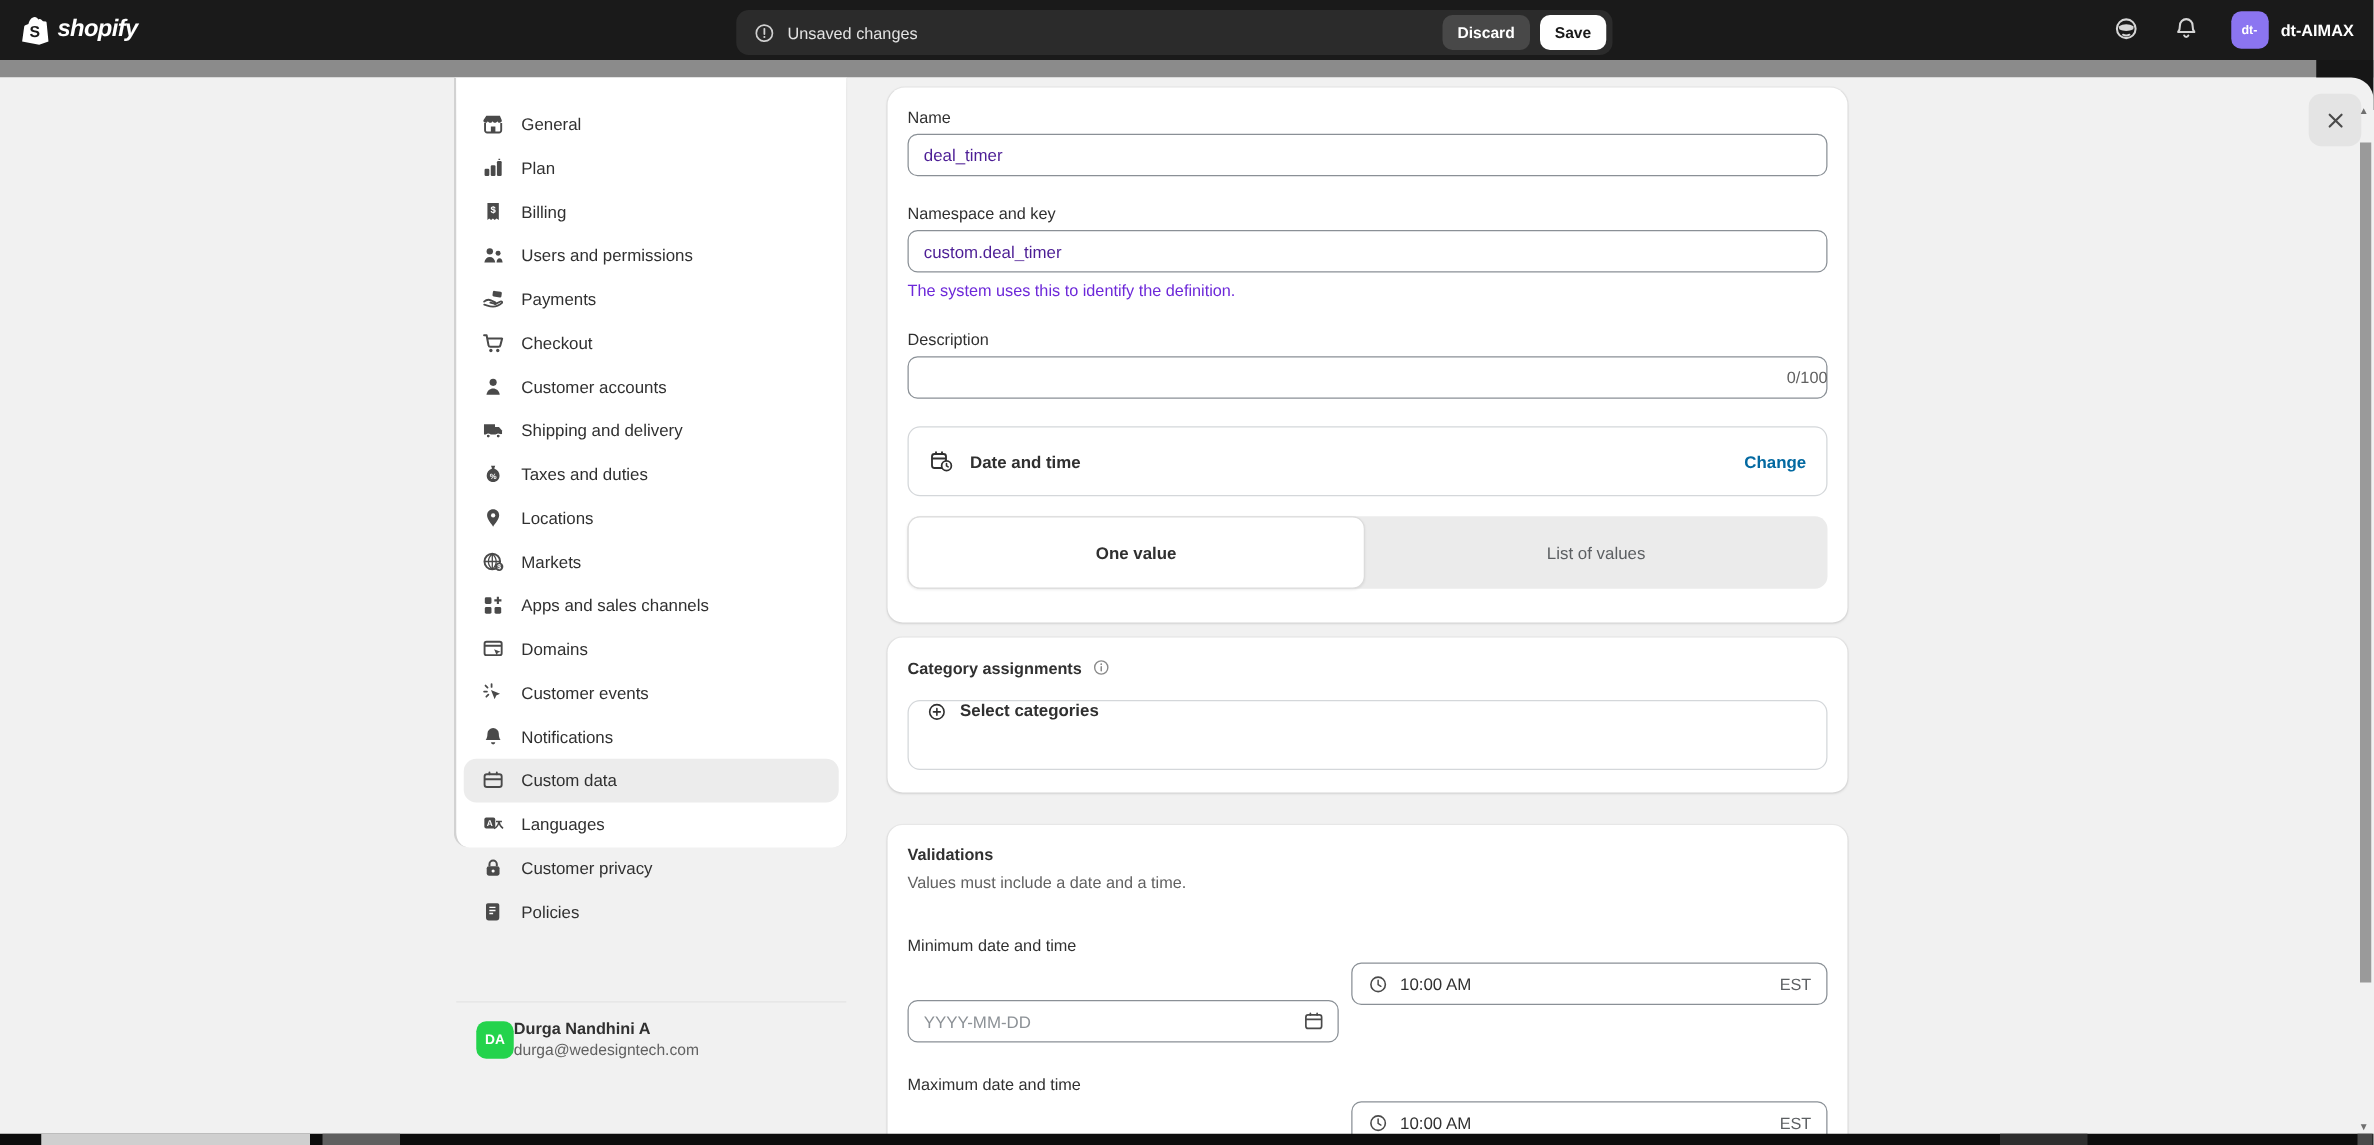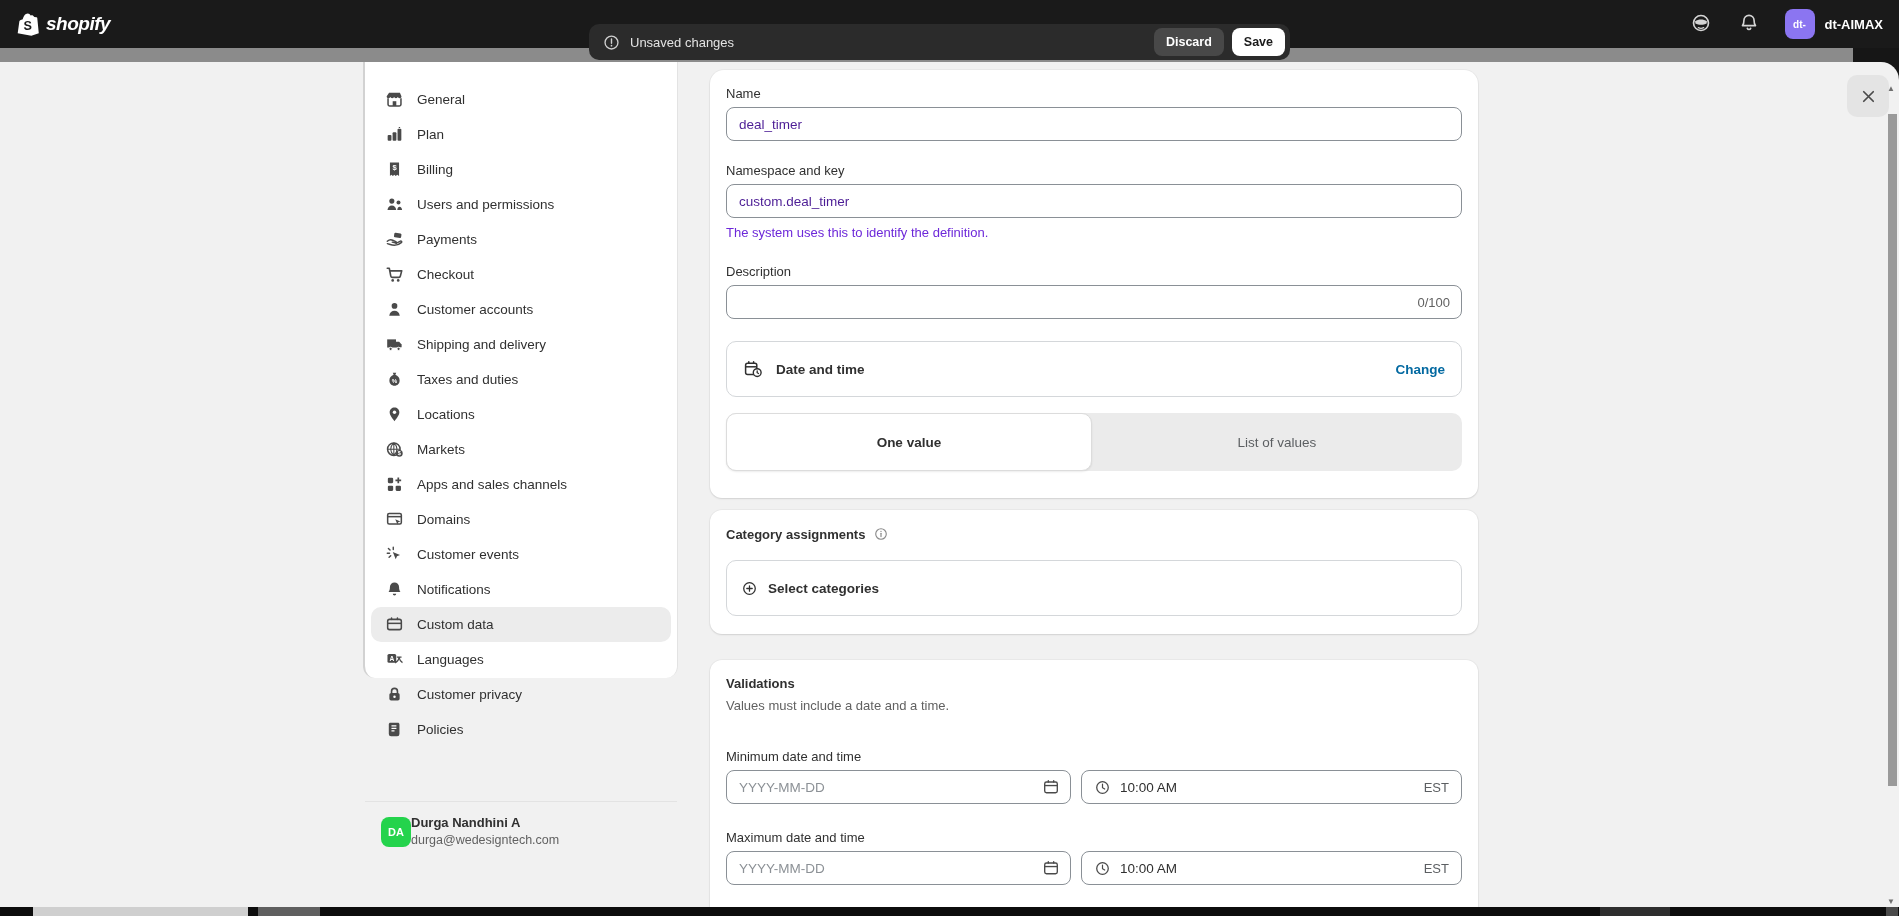--- a/index.html
+++ b/index.html
@@ -6,21 +6,21 @@
   html,body { width:1899px; height:916px; overflow:hidden; background:#f1f1f1;
     font-family:"Liberation Sans", sans-serif; }
   .screen { position:relative; width:1899px; height:916px; overflow:hidden; background:#f1f1f1; }
 
   
   .topbar { position:absolute; top:0; left:0; right:0; height:48px; background:#1a1a1a;
     display:flex; align-items:center; padding:0 16px; z-index:6; }
   .logo { display:flex; align-items:center; gap:3px; }
   .logo svg { width:27px; height:27px; }
   .logo-text { color:#fff; font-size:19px; font-weight:700; font-style:italic; letter-spacing:-0.5px; }
-  .unsaved-pill { position:absolute; left:589px; top:24px; width:701px; height:36px; background:#2b2b2b;
+  .unsaved-pill { position:absolute; left:589px; top:8px; width:701px; height:36px; background:#2b2b2b;
     border-radius:10px; display:flex; align-items:center; gap:9px; padding:0 5px 0 13px; }
   .unsaved-pill svg { width:19px; height:19px; flex:none; }
   .unsaved-text { color:#e3e3e3; font-size:13px; }
   .pill-buttons { margin-left:auto; display:flex; gap:8px; }
   .btn { height:28px; padding:0 12px; border-radius:8px; font-size:12.5px; font-weight:700;
     border:none; cursor:pointer; font-family:inherit; }
   .btn-discard { background:#484848; color:#ffffff; }
   .btn-save { background:#fff; color:#1a1a1a; }
   .topbar-right { margin-left:auto; display:flex; align-items:center; gap:24px; }
   .icon-btn { background:none; border:none; cursor:pointer; width:24px; height:24px; padding:0; }
@@ -58,43 +58,43 @@
   .card-definition { top:8px; height:428px; border-top-left-radius:14px; border-top-right-radius:14px; }
   .card-categories { top:448px; height:124px; }
   .card-validations { top:598px; height:260px; }
   .field-label { font-size:13px; color:#303030; margin-bottom:6px; display:block; }
   .text-input { width:100%; height:34px; border:1px solid #8a9096; border-radius:8px; padding:0 12px;
     font-size:13.5px; color:#4c1d95; background:#fff; outline:none; font-family:inherit; }
   .text-input::placeholder { color:#8c9196; }
   .help-text { font-size:13px; color:#6d28d9; margin-top:7px; }
   .mt22 { margin-top:22px; } .mt24 { margin-top:24px; }
   .desc-wrap { position:relative; }
-  .counter { position:absolute; right:12px; top:50%; transform:translateY(-50%); color:#616161; font-size:13px; }
+  .counter { position:absolute; right:0; top:50%; transform:translateY(-50%); color:#616161; font-size:13px; }
   .type-box { margin-top:22px; border:1px solid #d4d7da; border-radius:10px; height:56px;
     display:flex; align-items:center; gap:13px; padding:0 16px; }
   .type-box svg { width:20px; height:20px; }
   .type-label { font-size:13.5px; font-weight:700; color:#303030; }
   .change-link { margin-left:auto; color:#0369a1; font-size:13.5px; font-weight:700; cursor:pointer; text-decoration:none; }
   .segmented { margin-top:16px; height:58px; background:#ebebeb; border-radius:10px; display:flex; align-items:stretch; }
   .seg { flex:1; display:flex; align-items:center; justify-content:center; font-size:13.5px;
     color:#5c5f62; cursor:pointer; border-radius:10px; }
   .seg.selected { flex:0 0 49.7%; background:#fff; border:1px solid #dcdcdc; font-weight:700;
     color:#303030; box-shadow:0 1px 2px rgba(0,0,0,.08); }
   .card-title-row { display:flex; align-items:center; gap:8px; }
   .card-title { font-size:13px; font-weight:700; color:#303030; }
   .card-title-row svg { width:16px; height:16px; }
   .select-box { margin-top:18px; border:1px solid #d4d7da; border-radius:10px; height:56px;
-    display:flex; align-items:center; gap:10px; padding:0 14px; cursor:pointer; }
+    display:flex; align-items:flex-start; gap:10px; padding:0 14px; cursor:pointer; }
   .select-box svg { width:17px; height:17px; }
   .select-label { font-size:13.5px; font-weight:700; color:#303030; }
   .subtitle { font-size:13px; color:#616161; margin-top:7px; }
   .val-label { margin-top:36px; }
   .val-label2 { margin-top:26px; }
   .input-row { display:flex; gap:10px; margin-top:2px; }
-  .date-wrap { position:relative; width:346px; }
+  .date-wrap { position:relative; width:346px;margin-top:30px; }
   .date-wrap .text-input { padding-right:38px; }
   .date-wrap svg { position:absolute; right:11px; top:8px; width:18px; height:18px; pointer-events:none; }
   .time-input { width:382px; height:34px; border:1px solid #8a9096; border-radius:8px; background:#fff;
     display:flex; align-items:center; gap:9px; padding:0 12px; cursor:text; }
   .time-input svg { width:17px; height:17px; flex:none; }
   .time-value { font-size:13.5px; color:#303030; }
   .tz { margin-left:auto; color:#5c5f62; font-size:13px; }
 
   
   .close-btn { position:absolute; left:1847px; top:13px; width:42px; height:42px; border-radius:10px;

